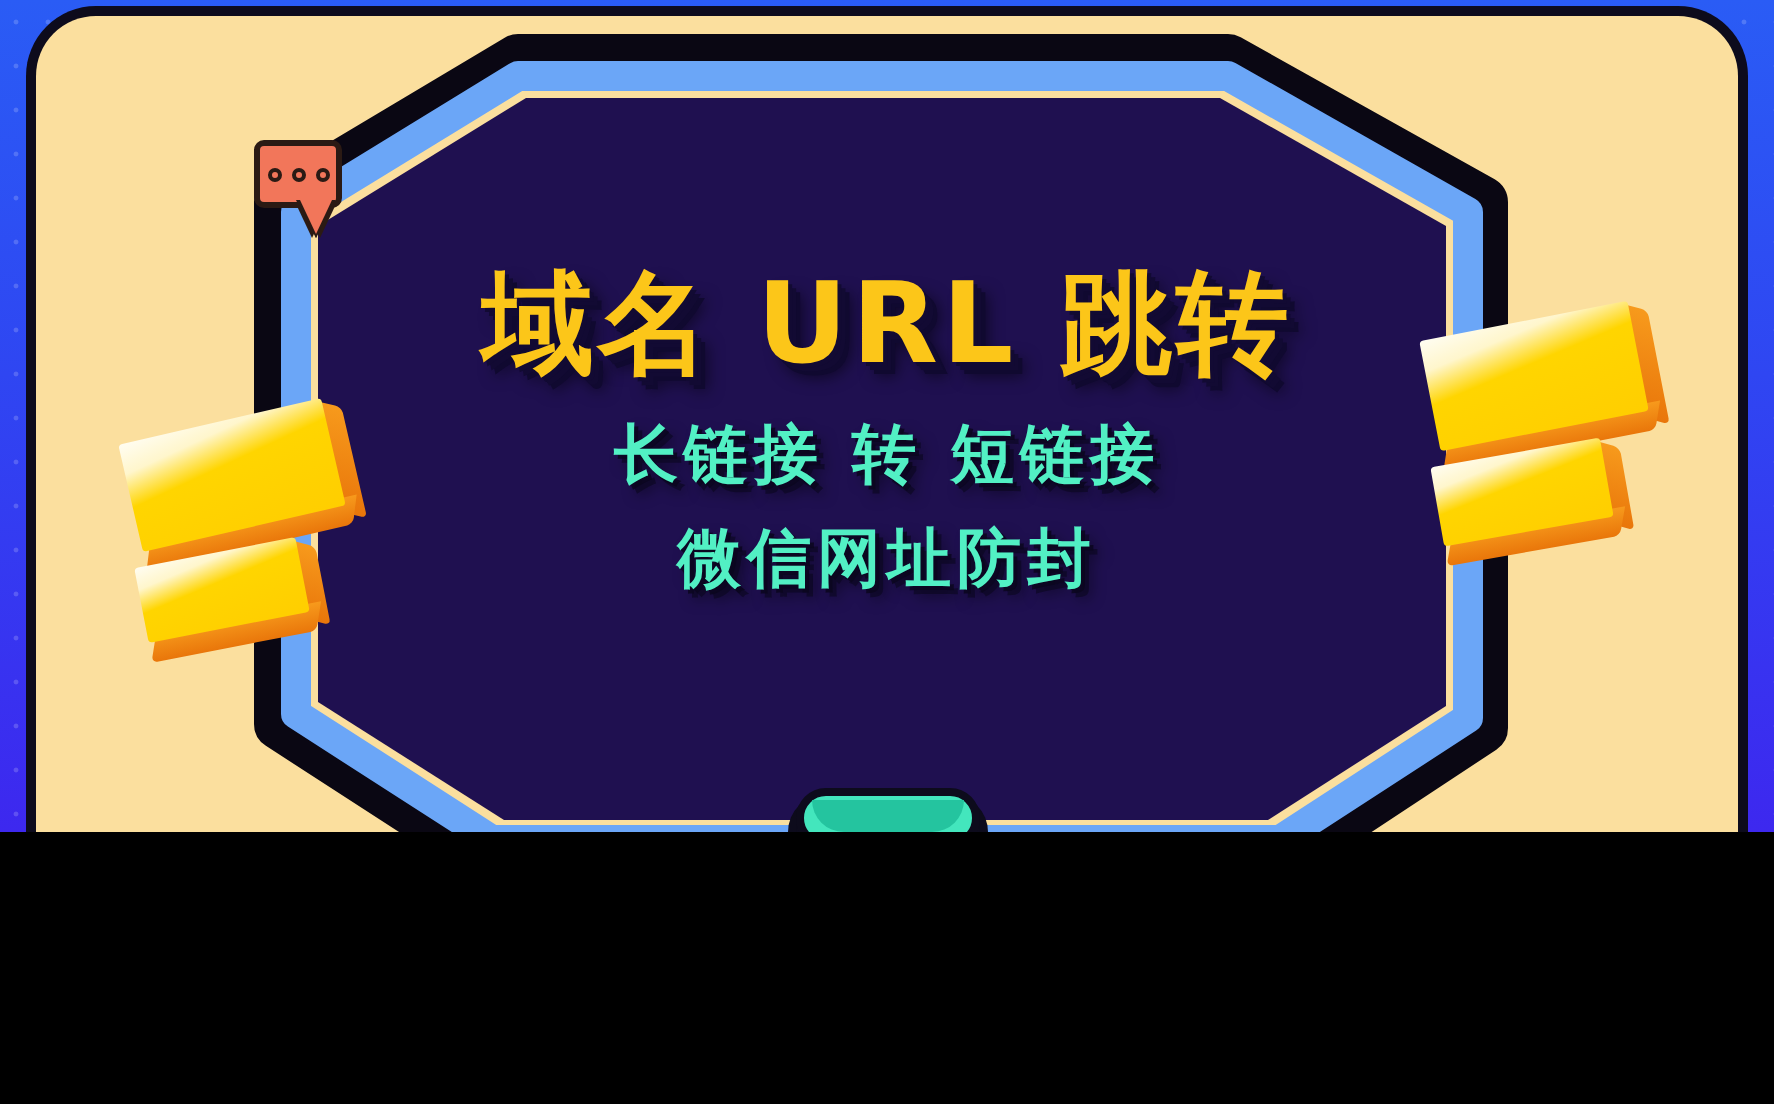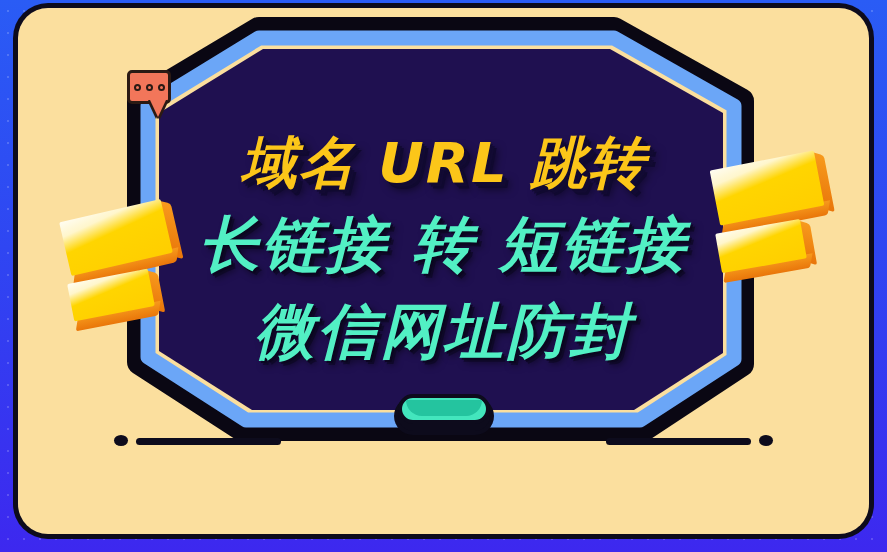--- a/index.html
+++ b/index.html
@@ -7,24 +7,23 @@
     padding: 0;
     background: #000;
   }
   body {
     font-family: "Liberation Sans", "DejaVu Sans", sans-serif;
   }
 
   #poster {
     position: relative;
     width: 887px;
-    height: 552px;
+    height: 416px;
     overflow: hidden;
     background: linear-gradient(180deg, #2a5cf5 0%, #2f46f2 45%, #3d28ef 100%);
-    font-style: italic;
   }
 
   
   #poster .blue-texture {
     position: absolute;
     inset: 0;
     background-image:
       radial-gradient(circle, rgba(255,255,255,0.18) 1px, transparent 1.4px);
     background-size: 16px 22px;
     pointer-events: none;
@@ -78,21 +77,21 @@
       4px 4px 0 #120a33,
       6px 6px 0 #100930,
       7px 7px 8px rgba(0,0,0,0.55);
     margin: 0;
     white-space: nowrap;
   }
 
   .title-sub {
     font-family: "DejaVu Sans", sans-serif;
     font-weight: 700;
-    font-size: 60px;
+    font-size: 32px;
     letter-spacing: 3px;
     color: #52f0c4;
     line-height: 1.25;
     margin: 14px 0 0 0;
     text-shadow:
       2px 2px 0 rgba(10,6,30,0.85),
       4px 4px 0 rgba(10,6,30,0.6),
       5px 5px 7px rgba(0,0,0,0.5);
     white-space: nowrap;
   }

